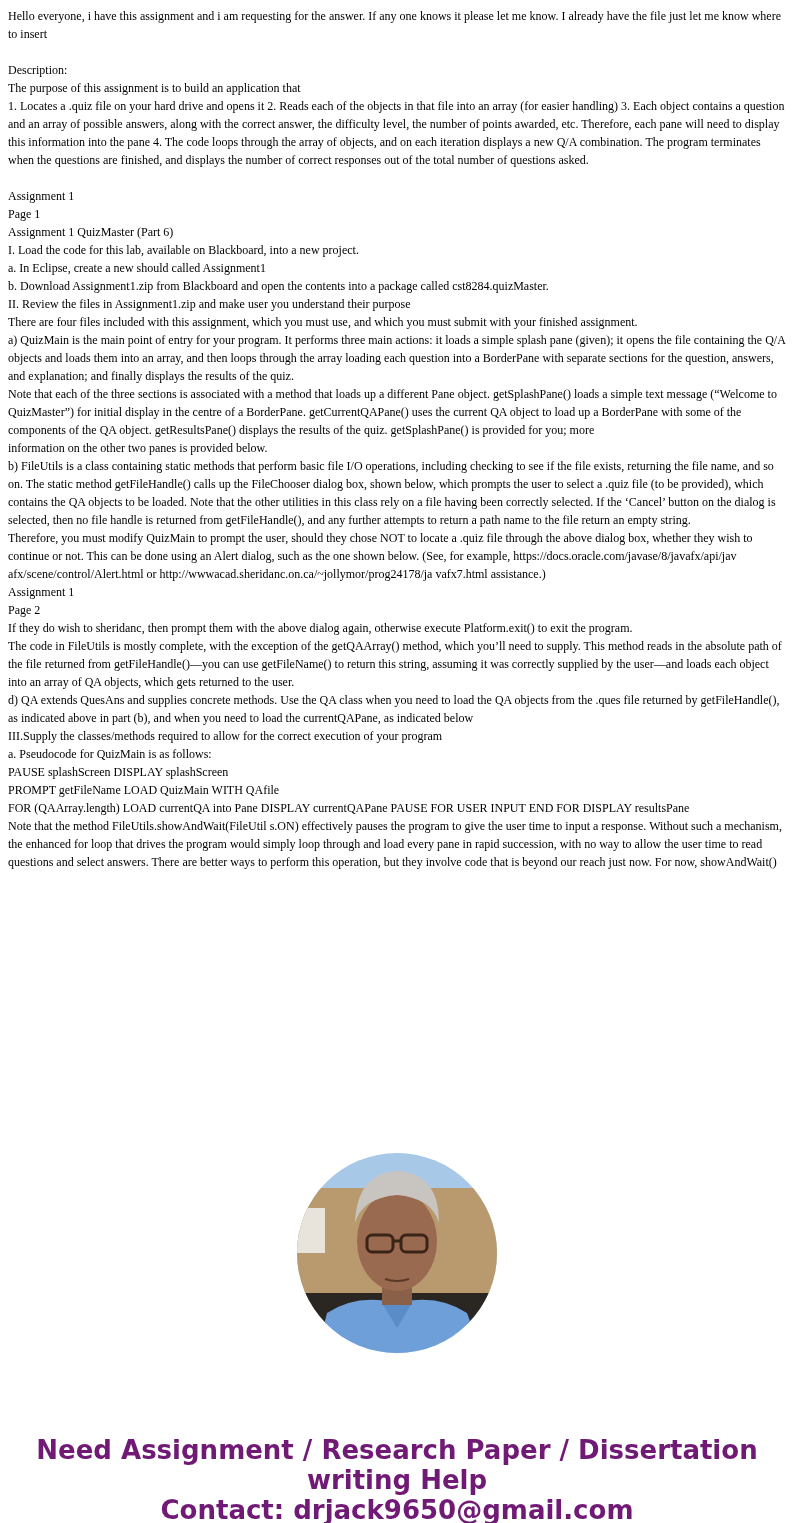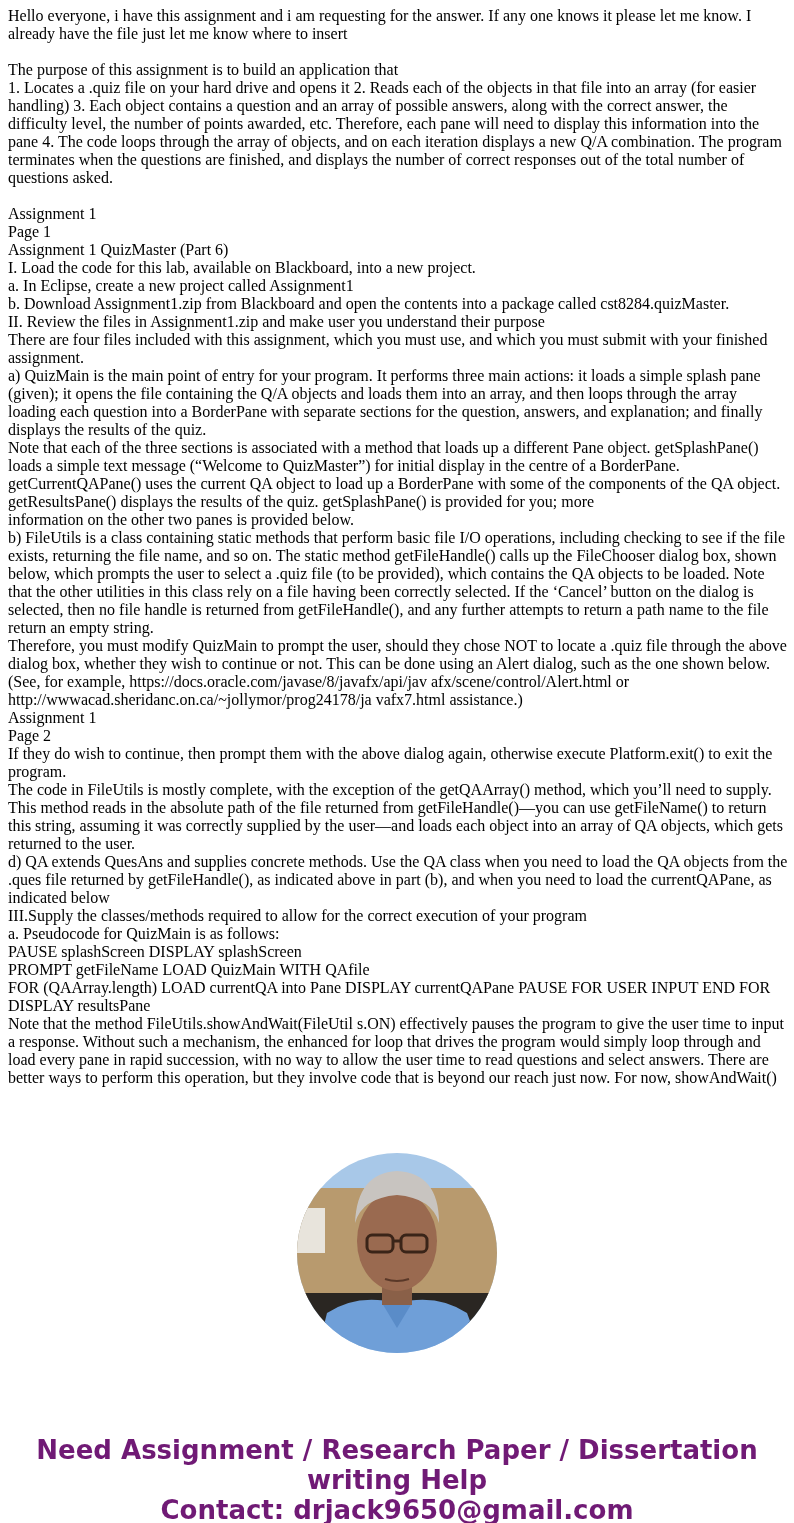--- a/index.html
+++ b/index.html
@@ -13,21 +13,21 @@
       position: relative;
       overflow: hidden;
       color: #000000;
     }
     .content {
       position: absolute;
       left: 8px;
       top: 7px;
       width: 780px;
       font-family: "Liberation Serif", serif;
-      font-size: 16px;
+      font-size: 12px;
       line-height: 18px;
     }
     .line { display: block; margin: 0; }
     .gap { display: block; height: 18px; }
     .avatar-wrap {
       position: absolute;
       left: 297px;
       top: 1153px;
       width: 200px;
       height: 200px;
@@ -49,40 +49,41 @@
       margin-top: 32px;
     }
     .footer span { display: block; }
   </style>
 </head>
 <body>
 
 <div class="content">
   <p class="line">Hello everyone, i have this assignment and i am requesting for the answer. If any one knows it please let me know. I already have the file just let me know where to insert</p>
   <span class="gap"></span>
+  <p class="line">Description:</p>
   <p class="line">The purpose of this assignment is to build an application that</p>
   <p class="line">1. Locates a .quiz file on your hard drive and opens it 2. Reads each of the objects in that file into an array (for easier handling) 3. Each object contains a question and an array of possible answers, along with the correct answer, the difficulty level, the number of points awarded, etc. Therefore, each pane will need to display this information into the pane 4. The code loops through the array of objects, and on each iteration displays a new Q/A combination. The program terminates when the questions are finished, and displays the number of correct responses out of the total number of questions asked.</p>
   <span class="gap"></span>
 
   <p class="line">Assignment 1</p>
   <p class="line">Page 1</p>
   <p class="line">Assignment 1 QuizMaster (Part 6)</p>
   <p class="line">I. Load the code for this lab, available on Blackboard, into a new project.</p>
-  <p class="line">a. In Eclipse, create a new project called Assignment1</p>
+  <p class="line">a. In Eclipse, create a new should called Assignment1</p>
   <p class="line">b. Download Assignment1.zip from Blackboard and open the contents into a package called cst8284.quizMaster.</p>
   <p class="line">II. Review the files in Assignment1.zip and make user you understand their purpose</p>
   <p class="line">There are four files included with this assignment, which you must use, and which you must submit with your finished assignment.</p>
   <p class="line">a) QuizMain is the main point of entry for your program. It performs three main actions: it loads a simple splash pane (given); it opens the file containing the Q/A objects and loads them into an array, and then loops through the array loading each question into a BorderPane with separate sections for the question, answers, and explanation; and finally displays the results of the quiz.</p>
   <p class="line">Note that each of the three sections is associated with a method that loads up a different Pane object. getSplashPane() loads a simple text message (“Welcome to QuizMaster”) for initial display in the centre of a BorderPane. getCurrentQAPane() uses the current QA object to load up a BorderPane with some of the components of the QA object. getResultsPane() displays the results of the quiz. getSplashPane() is provided for you; more</p>
   <p class="line">information on the other two panes is provided below.</p>
   <p class="line">b) FileUtils is a class containing static methods that perform basic file I/O operations, including checking to see if the file exists, returning the file name, and so on. The static method getFileHandle() calls up the FileChooser dialog box, shown below, which prompts the user to select a .quiz file (to be provided), which contains the QA objects to be loaded. Note that the other utilities in this class rely on a file having been correctly selected. If the ‘Cancel’ button on the dialog is selected, then no file handle is returned from getFileHandle(), and any further attempts to return a path name to the file return an empty string.</p>
   <p class="line">Therefore, you must modify QuizMain to prompt the user, should they chose NOT to locate a .quiz file through the above dialog box, whether they wish to continue or not. This can be done using an Alert dialog, such as the one shown below. (See, for example, https://docs.oracle.com/javase/8/javafx/api/jav afx/scene/control/Alert.html or http://wwwacad.sheridanc.on.ca/~jollymor/prog24178/ja vafx7.html assistance.)</p>
   <p class="line">Assignment 1</p>
   <p class="line">Page 2</p>
-  <p class="line">If they do wish to continue, then prompt them with the above dialog again, otherwise execute Platform.exit() to exit the program.</p>
+  <p class="line">If they do wish to sheridanc, then prompt them with the above dialog again, otherwise execute Platform.exit() to exit the program.</p>
   <p class="line">The code in FileUtils is mostly complete, with the exception of the getQAArray() method, which you’ll need to supply. This method reads in the absolute path of the file returned from getFileHandle()—you can use getFileName() to return this string, assuming it was correctly supplied by the user—and loads each object into an array of QA objects, which gets returned to the user.</p>
   <p class="line">d) QA extends QuesAns and supplies concrete methods. Use the QA class when you need to load the QA objects from the .ques file returned by getFileHandle(), as indicated above in part (b), and when you need to load the currentQAPane, as indicated below</p>
   <p class="line">III.Supply the classes/methods required to allow for the correct execution of your program</p>
   <p class="line">a. Pseudocode for QuizMain is as follows:</p>
   <p class="line">PAUSE splashScreen DISPLAY splashScreen</p>
   <p class="line">PROMPT getFileName LOAD QuizMain WITH QAfile</p>
   <p class="line">FOR (QAArray.length) LOAD currentQA into Pane DISPLAY currentQAPane PAUSE FOR USER INPUT END FOR DISPLAY resultsPane</p>
   <p class="line">Note that the method FileUtils.showAndWait(FileUtil s.ON) effectively pauses the program to give the user time to input a response. Without such a mechanism, the enhanced for loop that drives the program would simply loop through and load every pane in rapid succession, with no way to allow the user time to read questions and select answers. There are better ways to perform this operation, but they involve code that is beyond our reach just now. For now, showAndWait()</p>
 </div>
 

